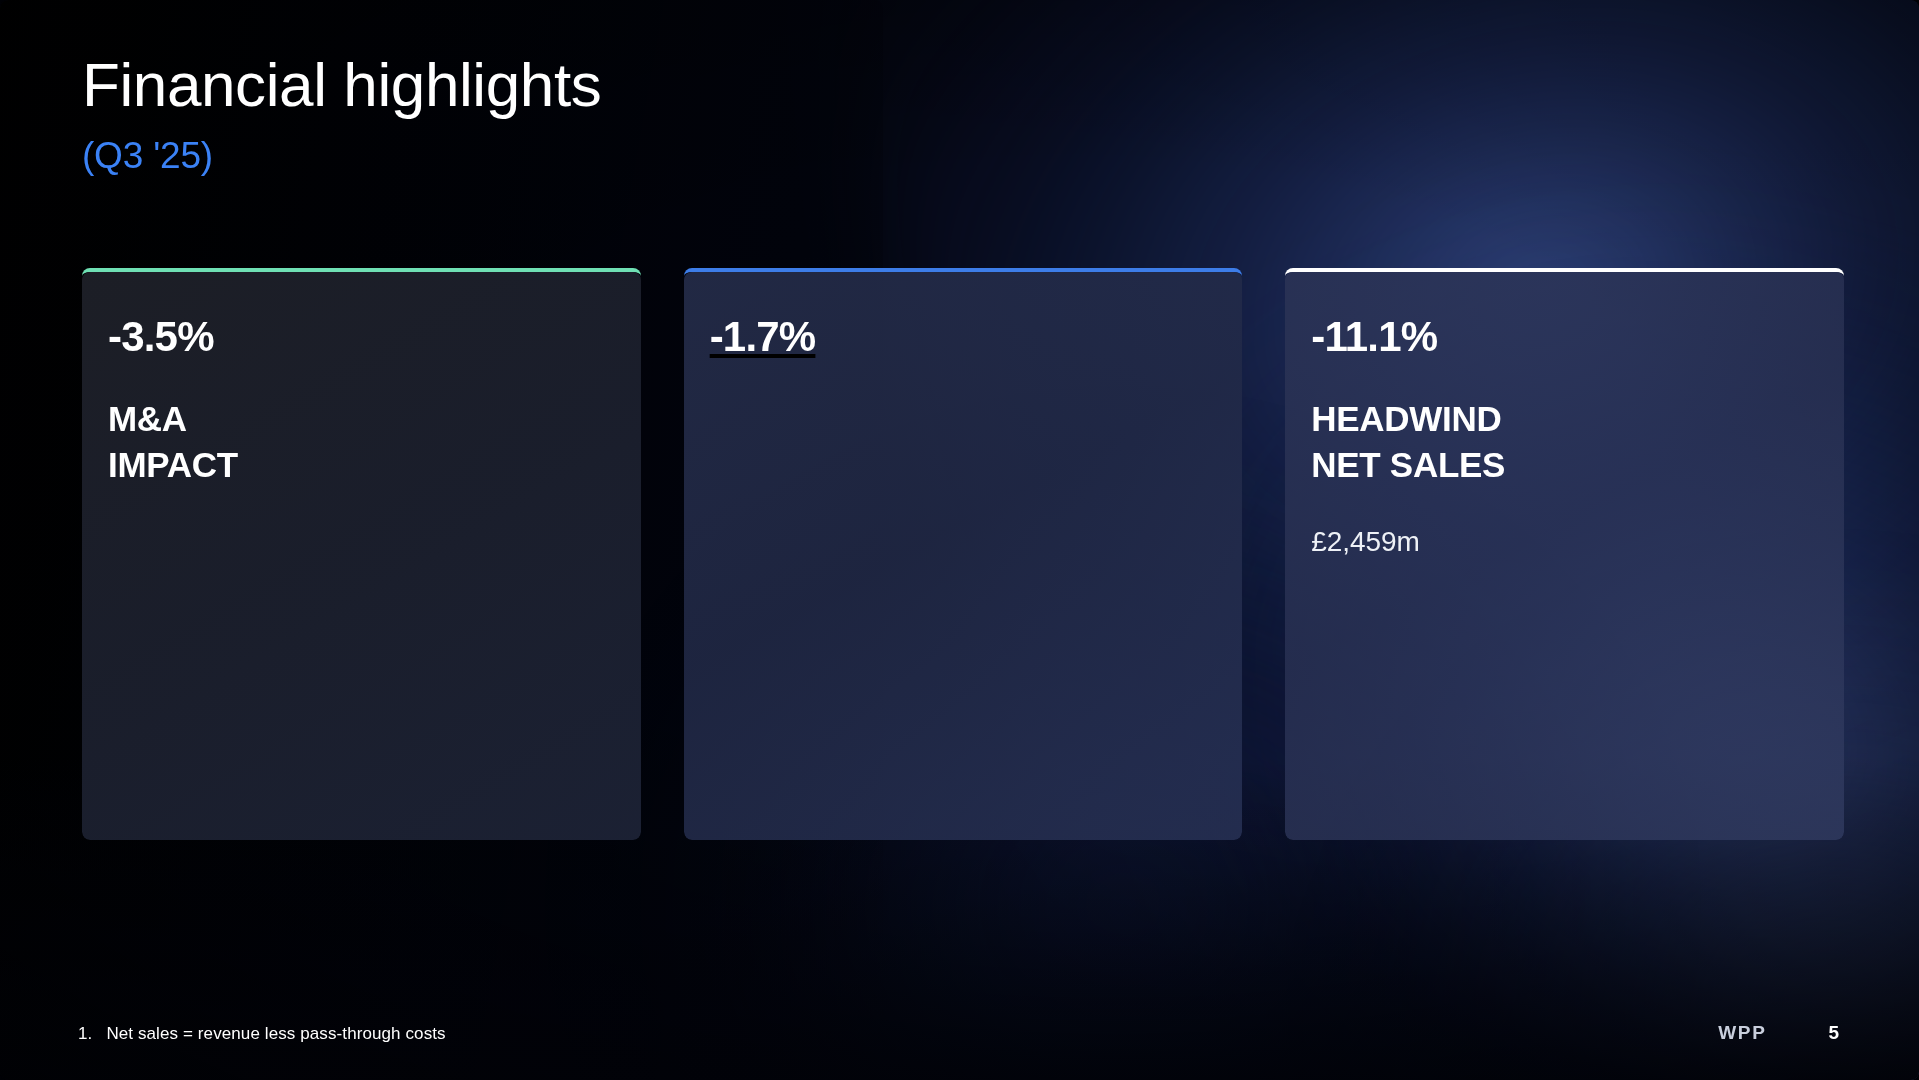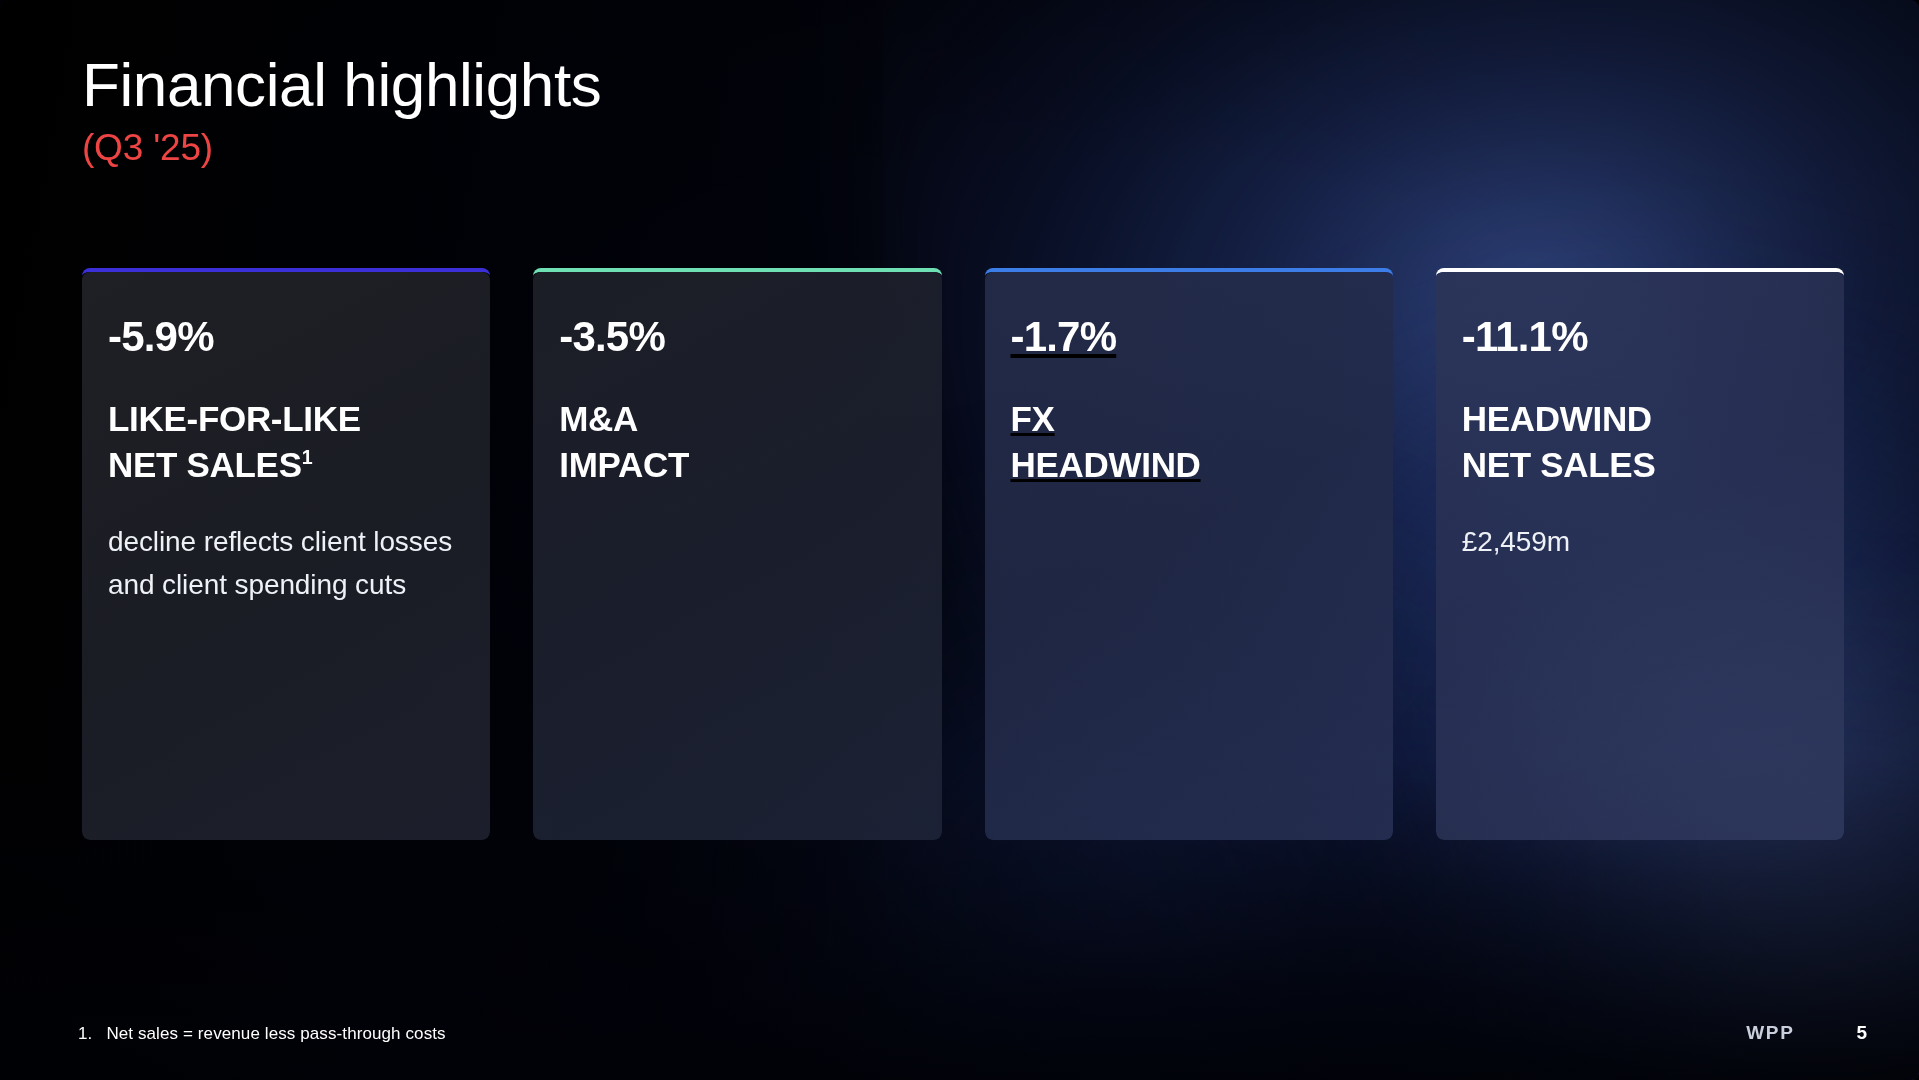--- a/index.html
+++ b/index.html
@@ -95,24 +95,24 @@
   #header { position:absolute; left:82px; top:52px; }
   #slide-title {
     font-size:62px;
     font-weight:300;
     letter-spacing:-0.4px;
     color:#ffffff;
     line-height:1.06;
     white-space:nowrap;
   }
   #slide-subtitle {
-    margin-top:10px;
+    margin-top:18px;
     font-size:37px;
     font-weight:300;
-    color:#ef4444;
+    color:#3b82f6;
     line-height:1.1;
     letter-spacing:-0.2px;
   }
 
   
   #cards {
     position:absolute;
     left:82px; top:268px;
     width:1762px; height:572px;
     display:flex;
@@ -192,21 +192,21 @@
     left:78px; bottom:36px;
     display:flex;
     gap:14px;
     font-size:17px;
     font-weight:400;
     color:#ffffff;
     letter-spacing:0.1px;
   }
   #footer-right {
     position:absolute;
-    right:52px; bottom:36px;
+    right:80px; bottom:36px;
     display:flex;
     align-items:center;
     gap:62px;
   }
   #wpp-logo {
     font-size:19px;
     font-weight:700;
     letter-spacing:1.6px;
     color:#c9cfdd;
   }
@@ -231,45 +231,34 @@
     <div class="bg-vignette"></div>
   </div>
 
   <div id="header">
     <div id="slide-title">Financial highlights</div>
     <div id="slide-subtitle">(Q3 '25)</div>
   </div>
 
   <div id="cards">
 
-    <div class="card c0" style="border-top-color: rgb(59, 47, 216);">
-      <div class="card-tint"></div>
-      <div class="card-inner">
-        <div class="card-value">-5.9%</div>
-        <div class="card-label"><span>LIKE-FOR-LIKE
-NET SALES</span><sup>1</sup></div>
-        <div class="card-desc">decline reflects client losses and client spending cuts</div>
-      </div>
-    </div>
 
     <div class="card c1" style="border-top-color: rgb(111, 224, 180);">
       <div class="card-tint"></div>
       <div class="card-inner">
         <div class="card-value">-3.5%</div>
         <div class="card-label"><span>M&amp;A
 IMPACT</span><sup></sup></div>
       </div>
     </div>
 
     <div class="card c2" style="border-top-color: rgb(61, 125, 232); text-decoration: underline;">
       <div class="card-tint"></div>
       <div class="card-inner">
         <div class="card-value">-1.7%</div>
-        <div class="card-label"><span>FX
-HEADWIND</span><sup></sup></div>
       </div>
     </div>
 
     <div class="card c3" style="border-top-color: rgb(255, 255, 255);">
       <div class="card-tint"></div>
       <div class="card-inner">
         <div class="card-value">-11.1%</div>
         <div class="card-label"><span>HEADWIND
 NET SALES</span><sup></sup></div>
         <div class="card-desc">£2,459m</div>

